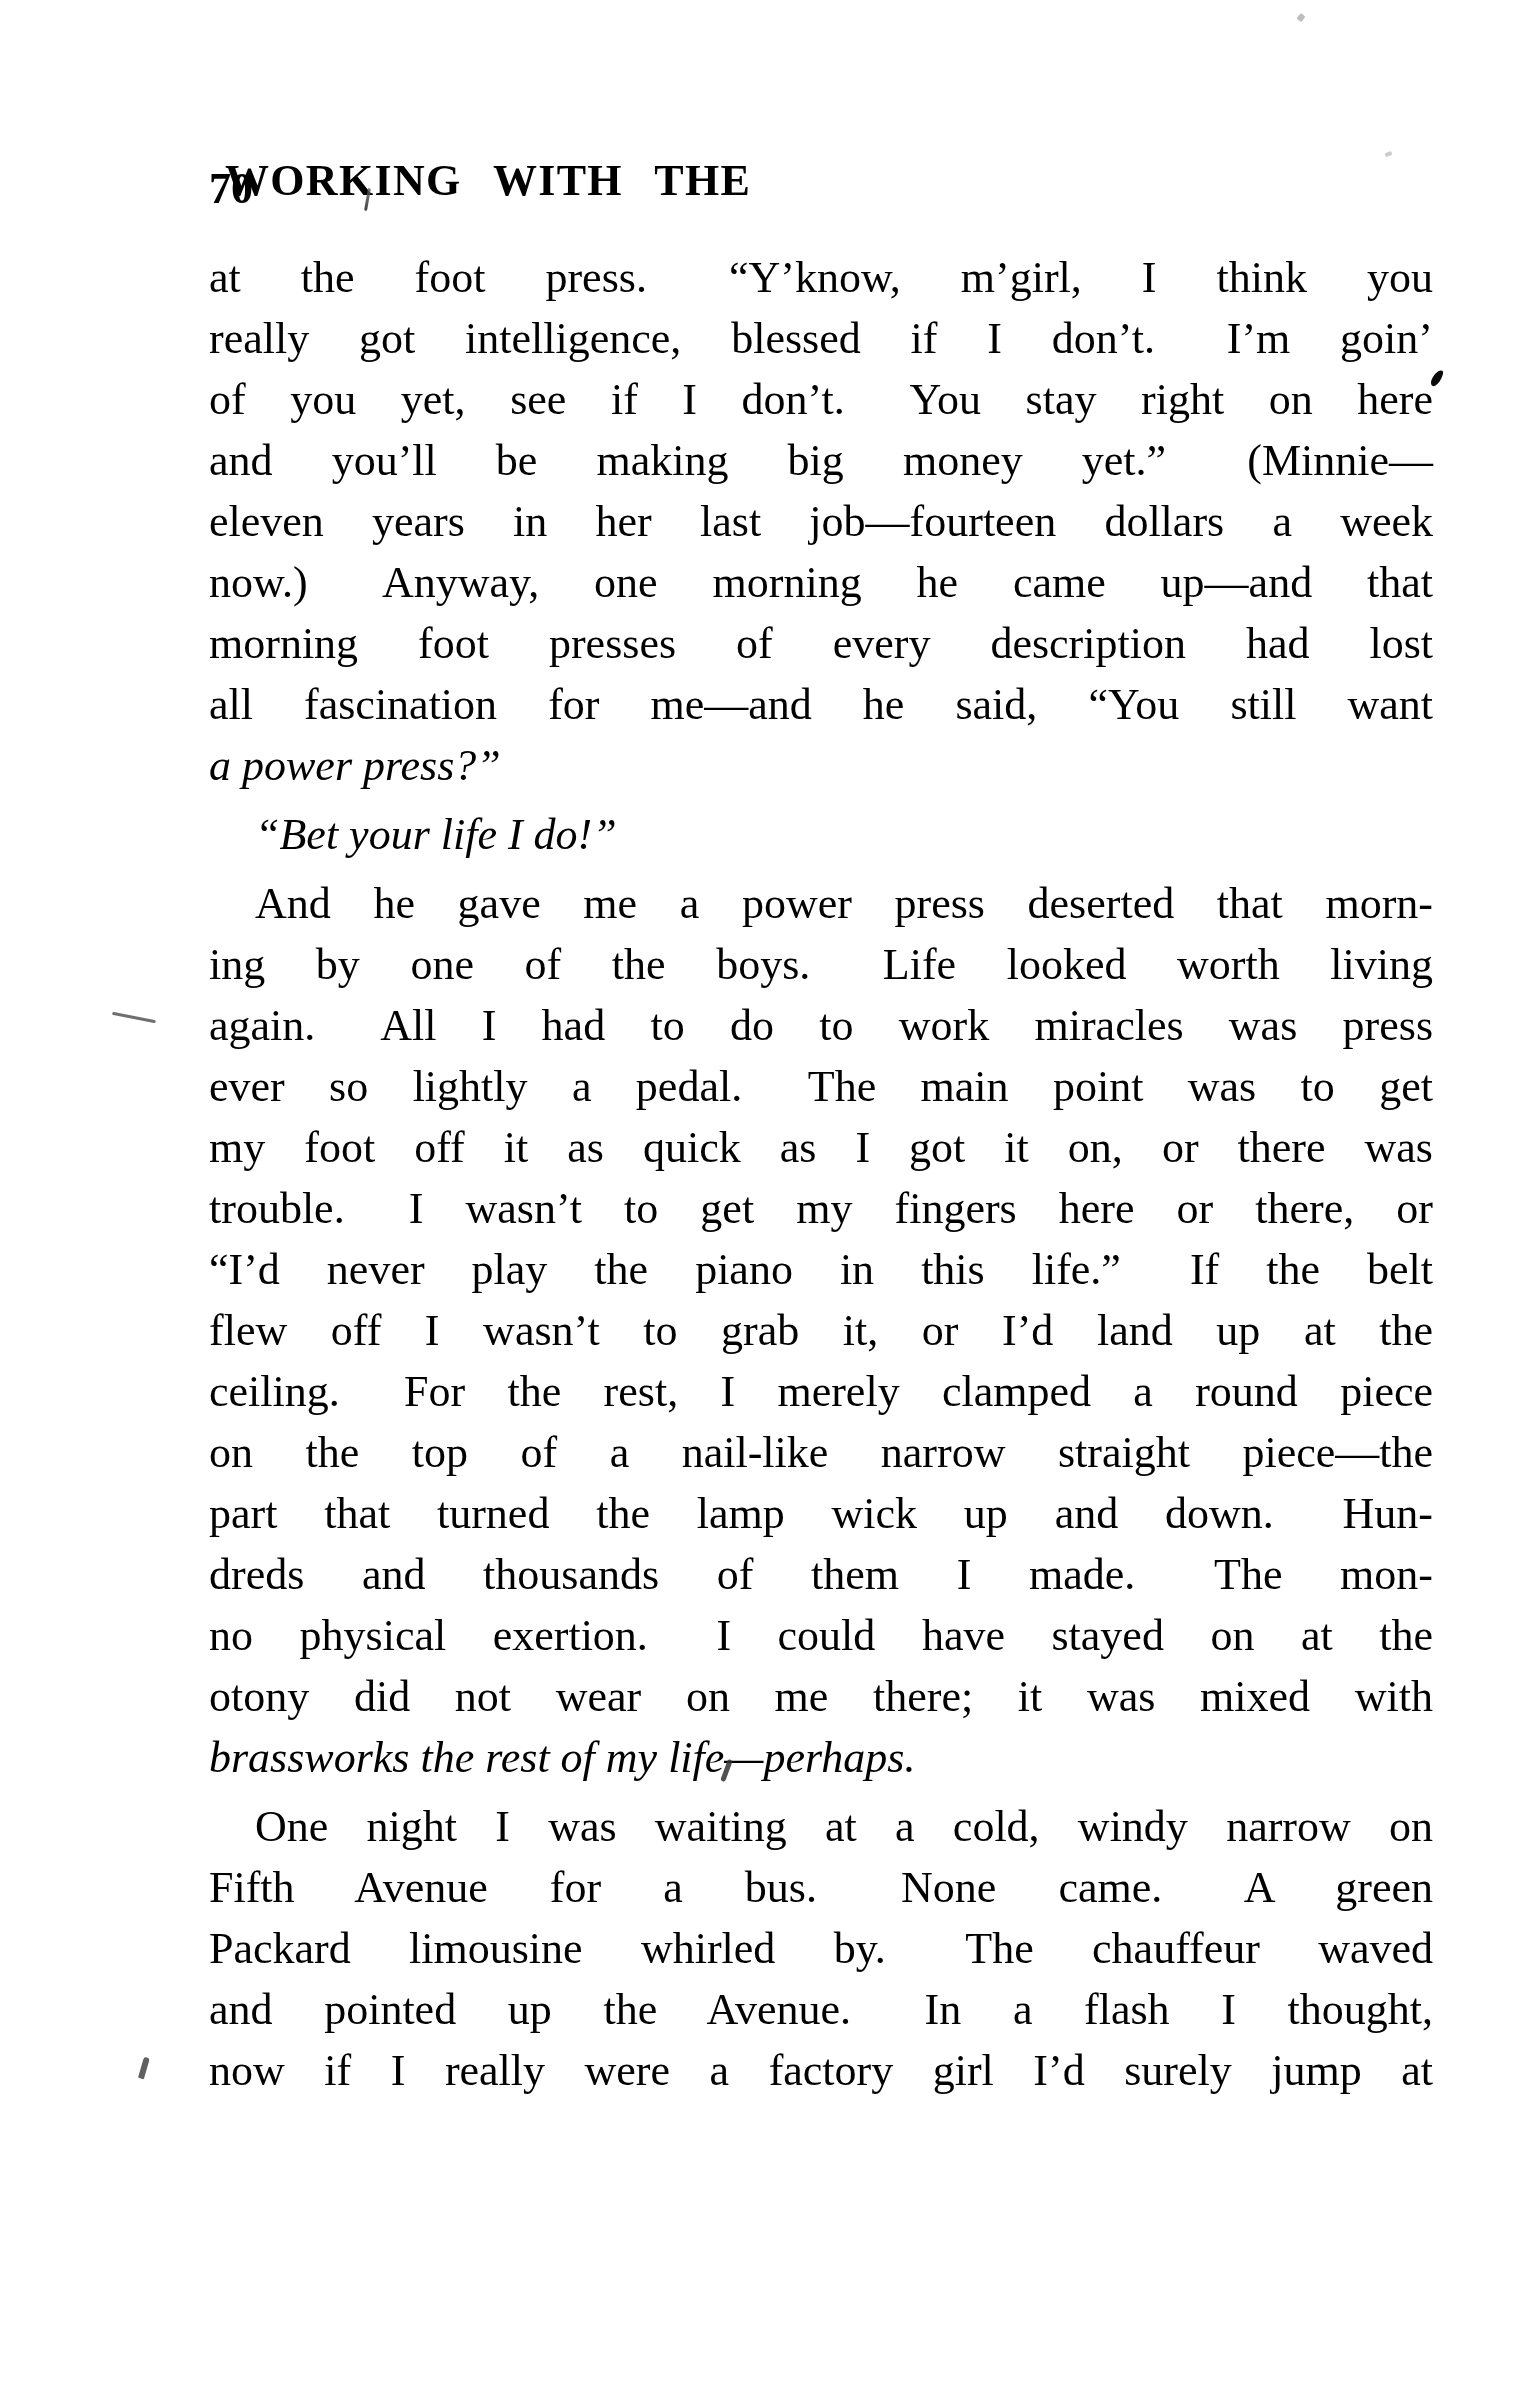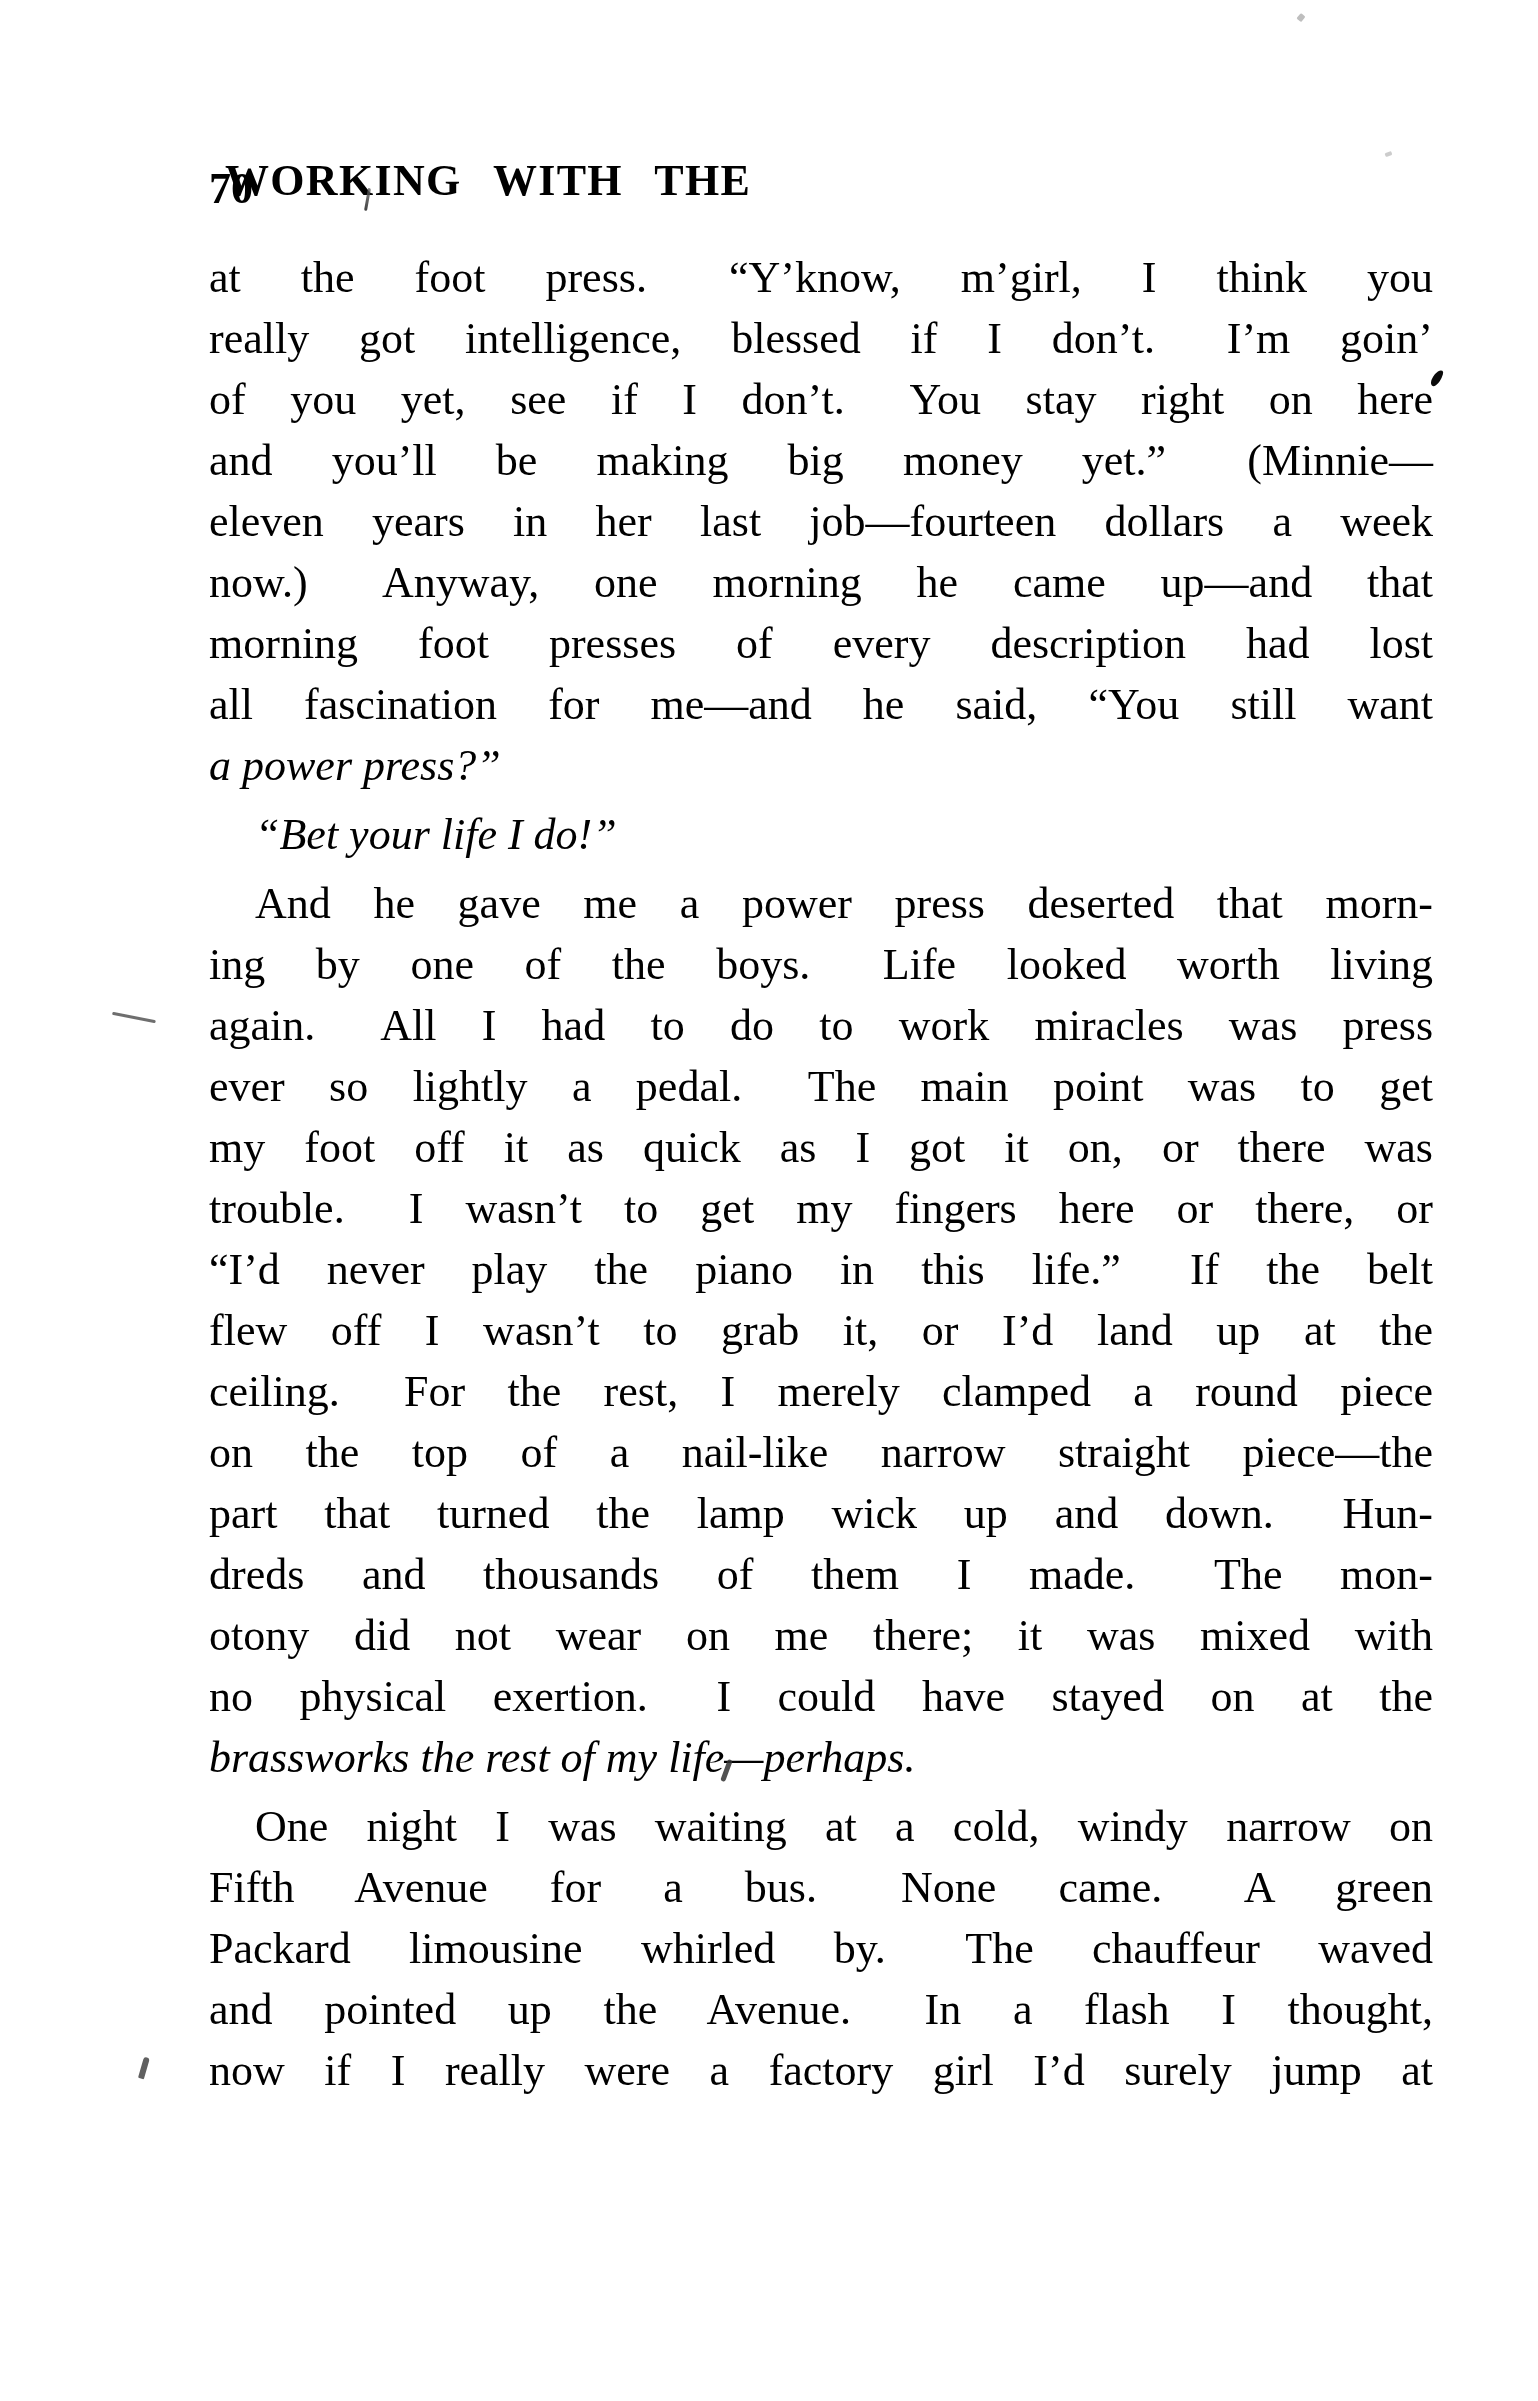--- a/index.html
+++ b/index.html
@@ -114,22 +114,22 @@
       <div class="line">again.  All I had to do to work miracles was press</div>
       <div class="line">ever so lightly a pedal.  The main point was to get</div>
       <div class="line">my foot off it as quick as I got it on, or there was</div>
       <div class="line">trouble.  I wasn’t to get my fingers here or there, or</div>
       <div class="line">“I’d never play the piano in this life.”  If the belt</div>
       <div class="line">flew off I wasn’t to grab it, or I’d land up at the</div>
       <div class="line">ceiling.  For the rest, I merely clamped a round piece</div>
       <div class="line">on the top of a nail-like narrow straight piece—the</div>
       <div class="line">part that turned the lamp wick up and down.  Hun-</div>
       <div class="line">dreds and thousands of them I made.  The mon-</div>
+      <div class="line">no physical exertion.  I could have stayed on at the</div>
       <div class="line">otony did not wear on me there; it was mixed with</div>
-      <div class="line">no physical exertion.  I could have stayed on at the</div>
       <div class="line par-end">brassworks the rest of my life—perhaps.</div>
       <div class="line indent">One night I was waiting at a cold, windy narrow on</div>
       <div class="line">Fifth Avenue for a bus.  None came.  A green</div>
       <div class="line">Packard limousine whirled by.  The chauffeur waved</div>
       <div class="line">and pointed up the Avenue.  In a flash I thought,</div>
       <div class="line">now if I really were a factory girl I’d surely jump at</div>
     </main>
 
   <span class="artifact mark-header-tick"></span>
   <span class="artifact mark-line3-grave"></span>

